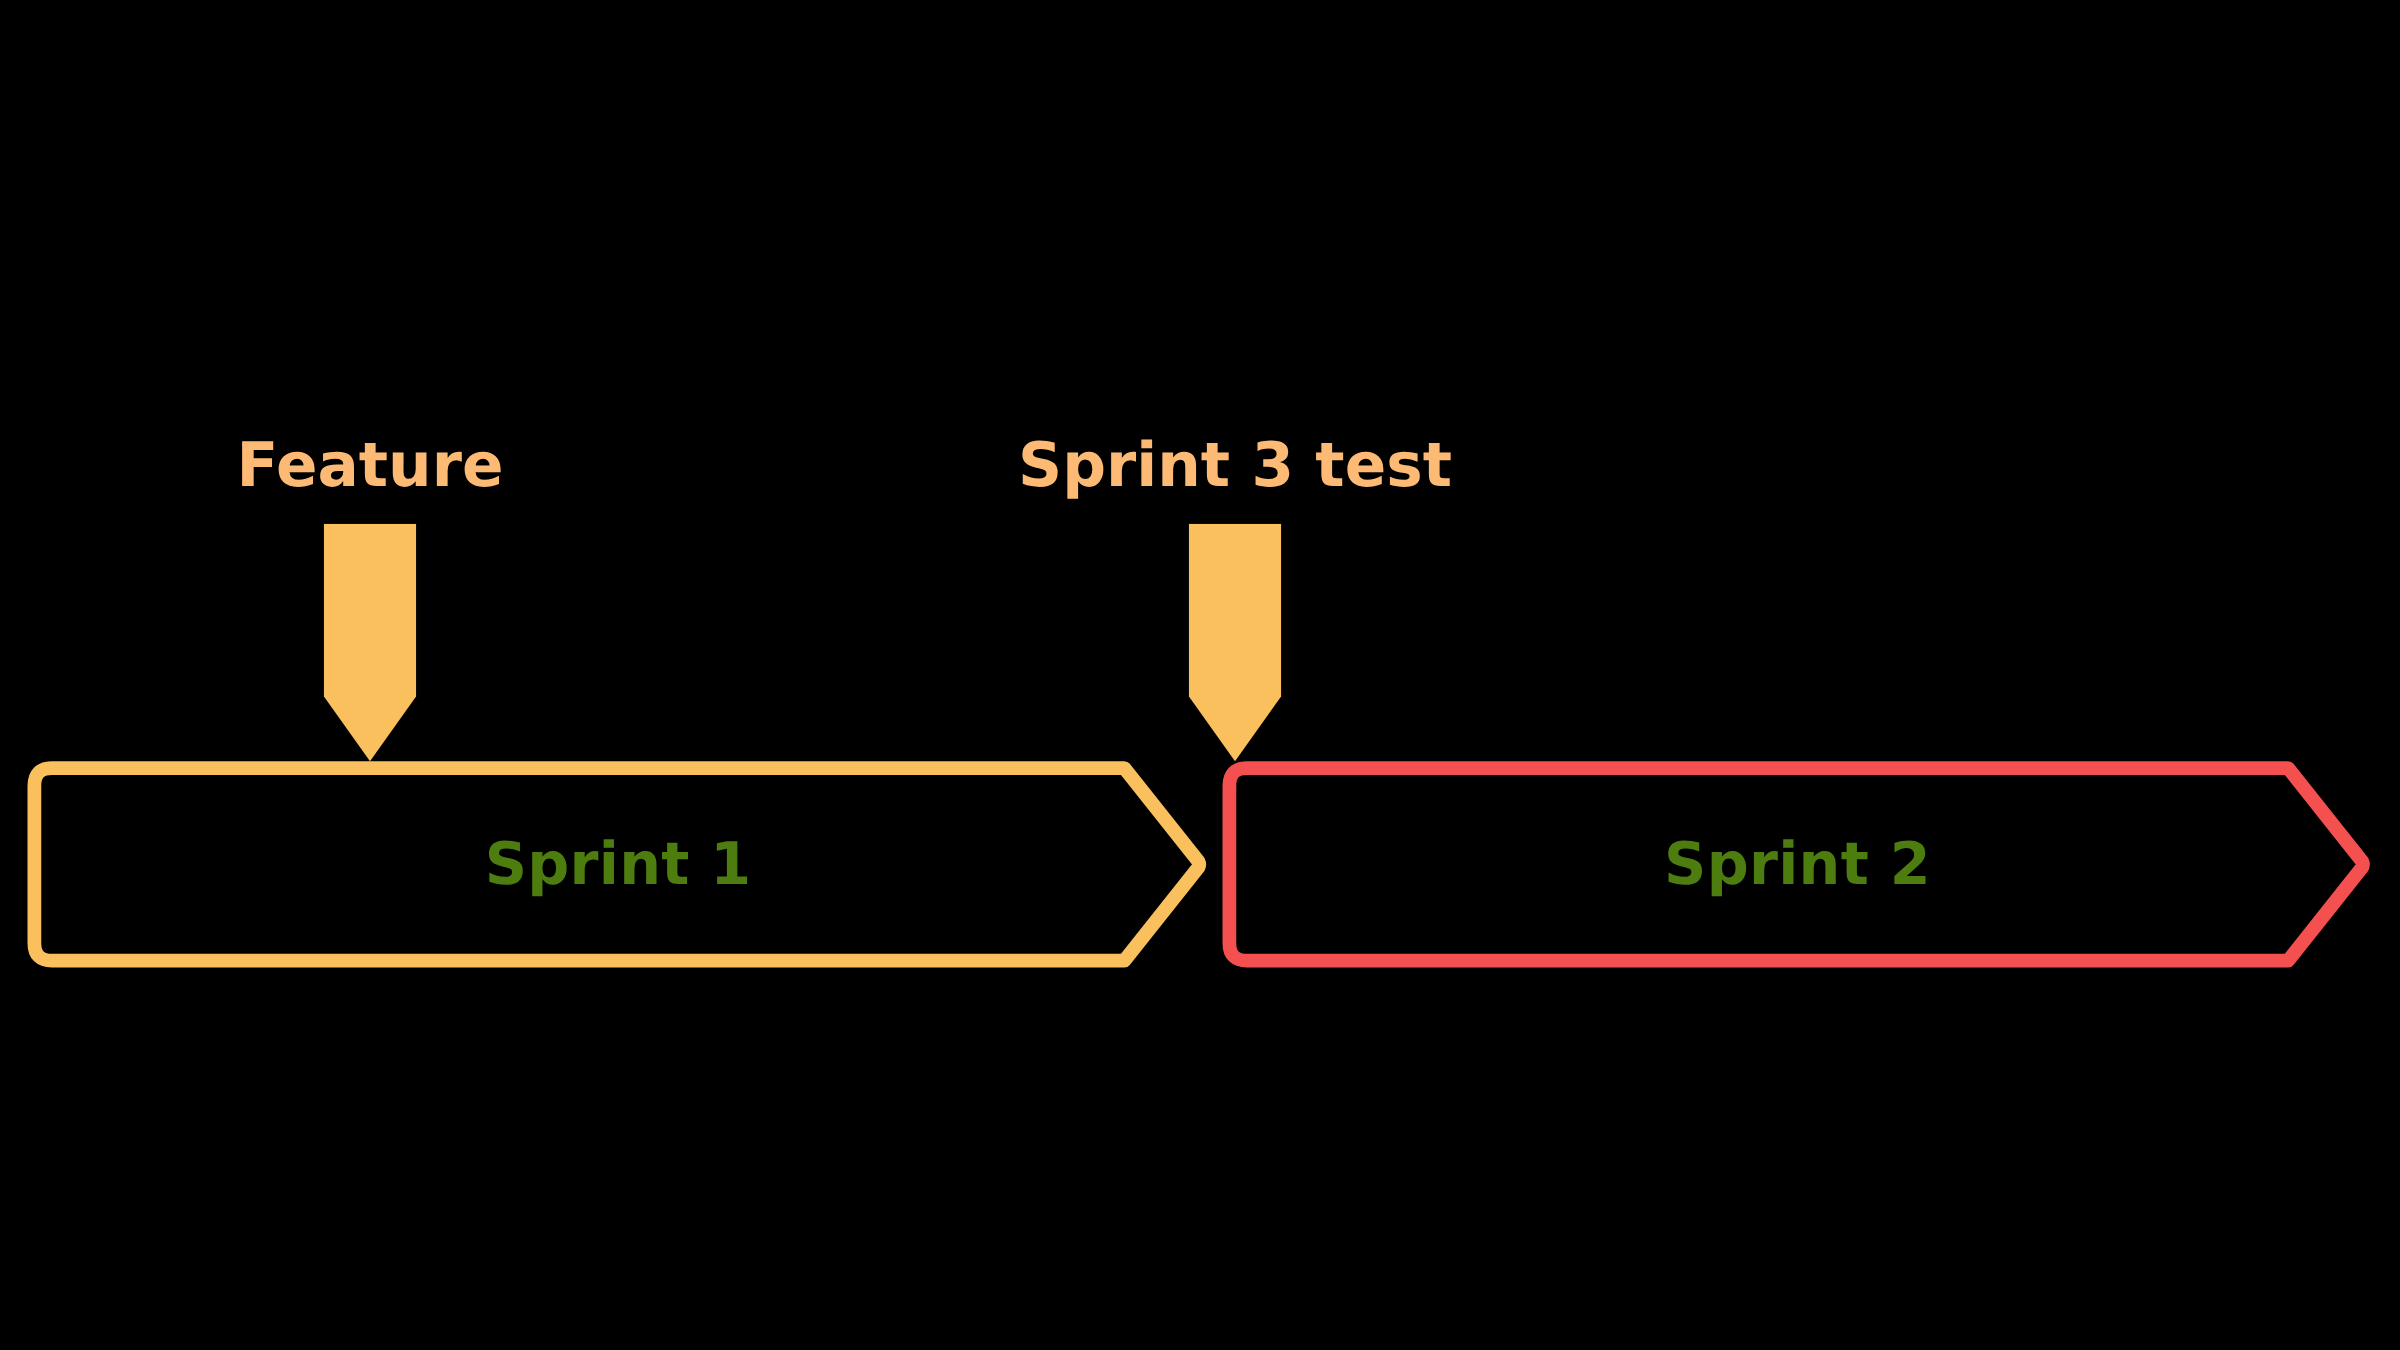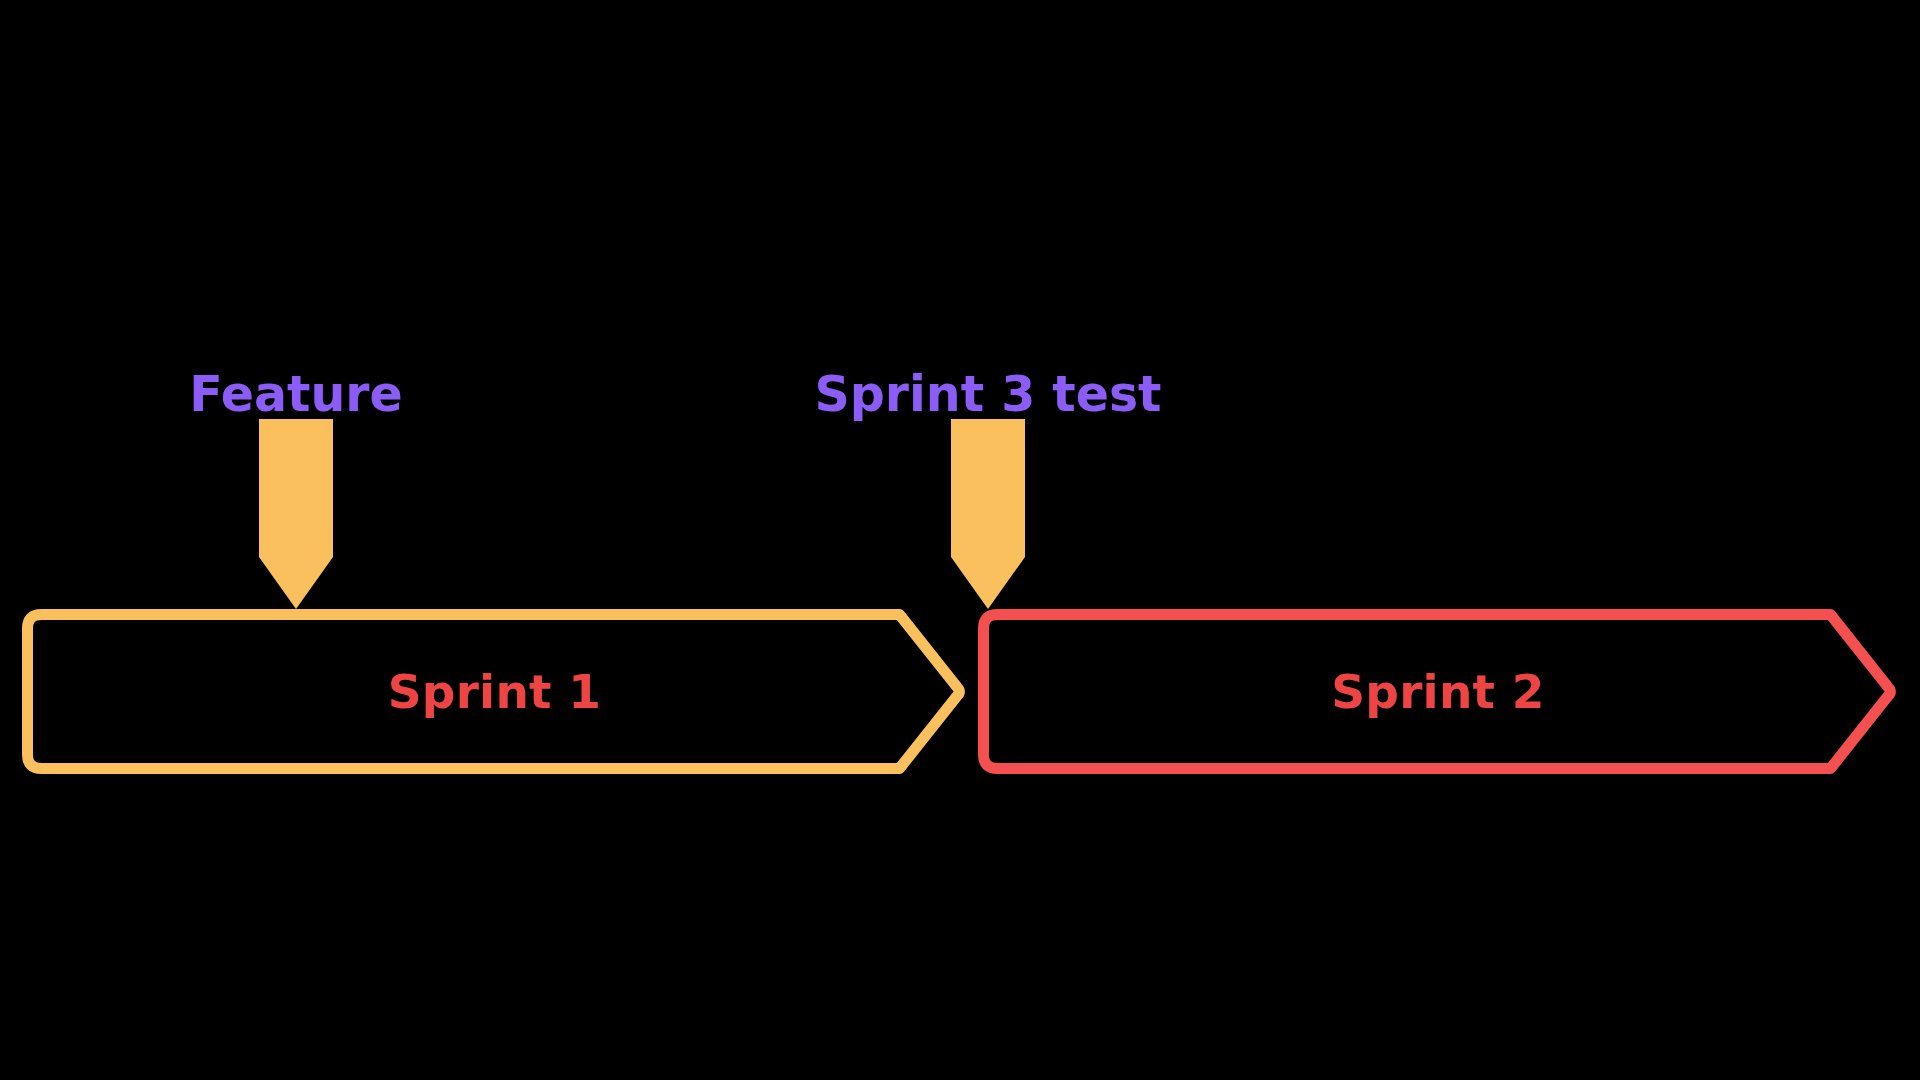--- a/index.html
+++ b/index.html
@@ -22,40 +22,41 @@
     display:block;
   }
   .bar svg { display:block; overflow:visible; }
   .bar-label {
     position:absolute;
     top:0; left:0;
     width:100%; height:100%;
     display:flex;
     align-items:center;
     justify-content:center;
-    color:#ef4444;
+    color:#4d7c0f;
     font-weight:bold;
     font-size:47px;
     letter-spacing:0.2px;
     line-height:1;
     white-space:nowrap;
     pointer-events:none;
   }
 
   
   .marker {
     position:absolute;
   }
   .marker svg { display:block; }
   .marker-label {
     position:absolute;
     bottom:100%;
     left:50%;
     transform:translateX(-50%);
-    color:#8b5cf6;
+    margin-bottom:22px;
+    color:#fdba74;
     font-weight:bold;
     font-size:49px;
     line-height:1;
     white-space:nowrap;
   }
 </style>
 </head>
 <body>
 
 <div id="stage">

